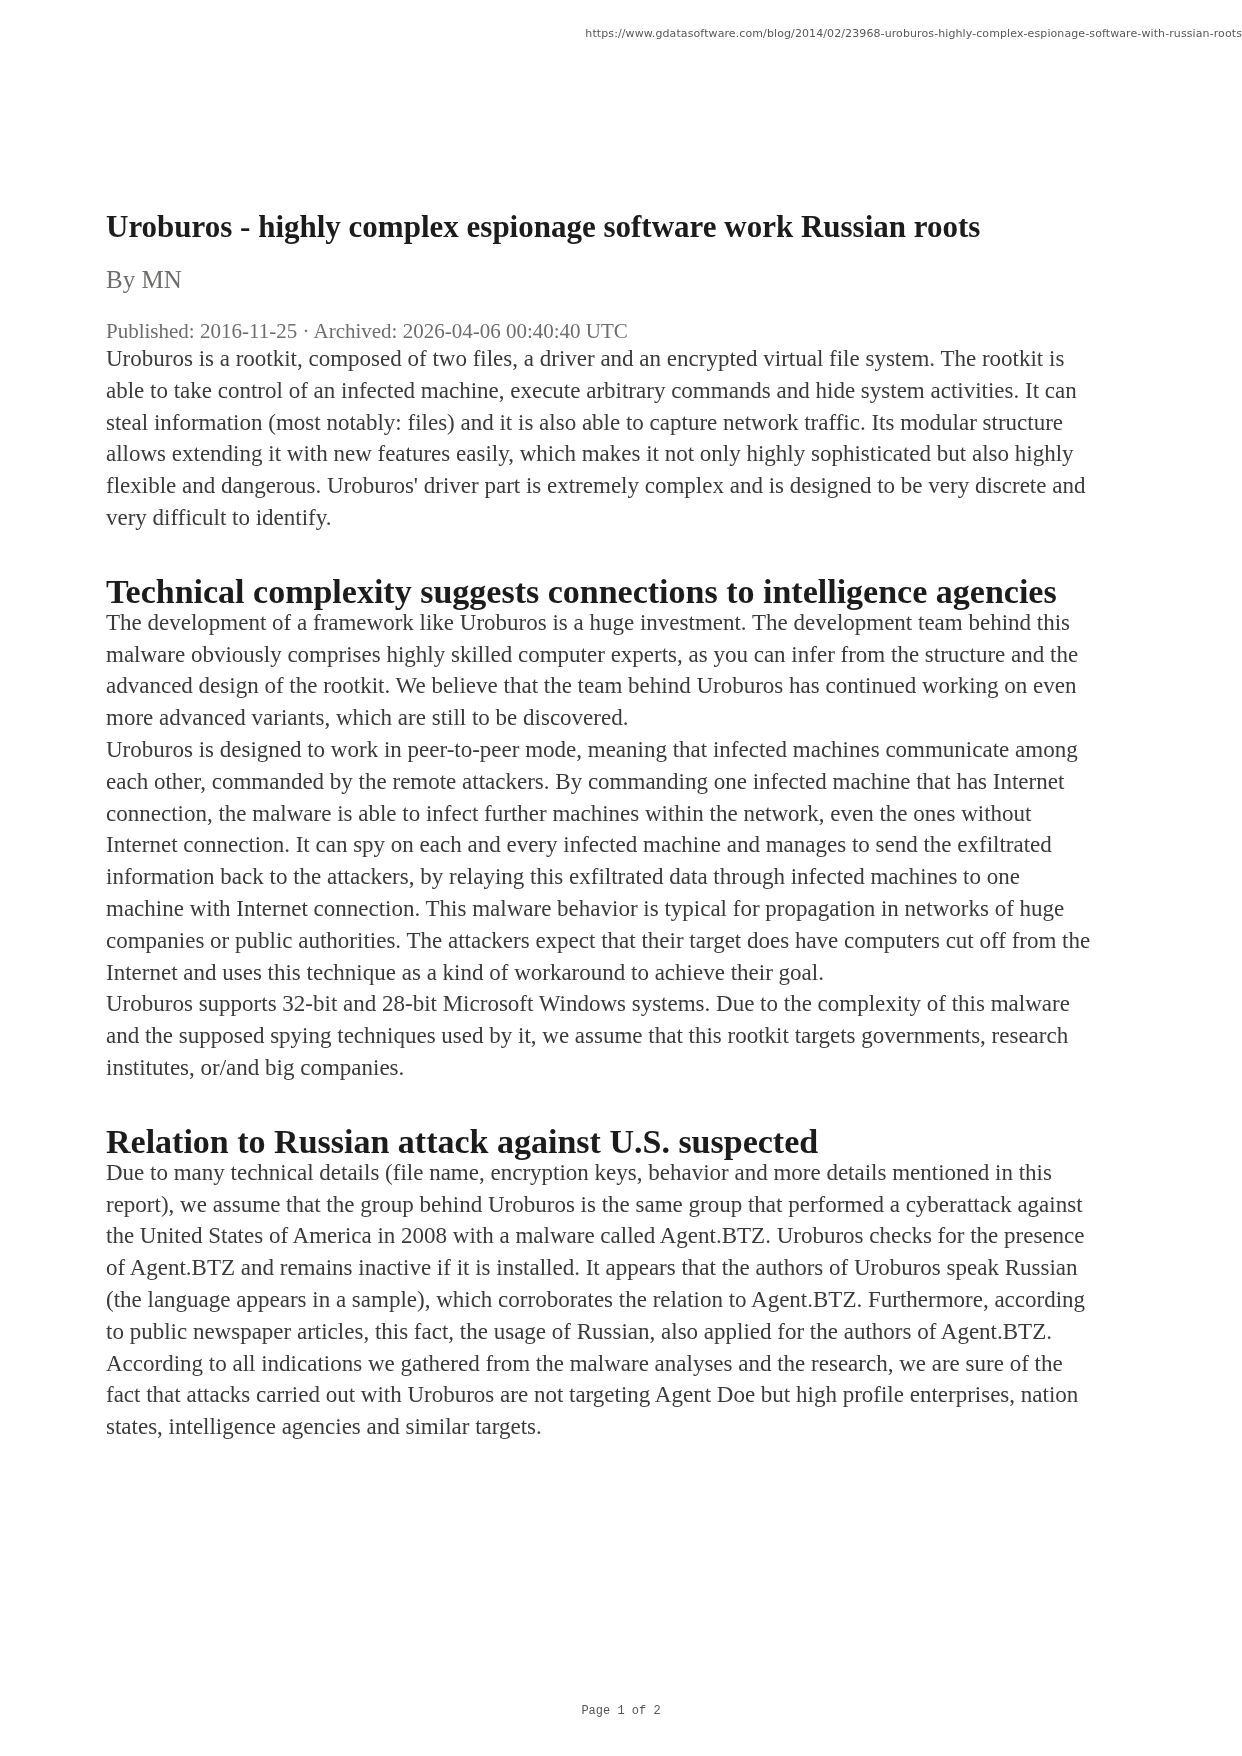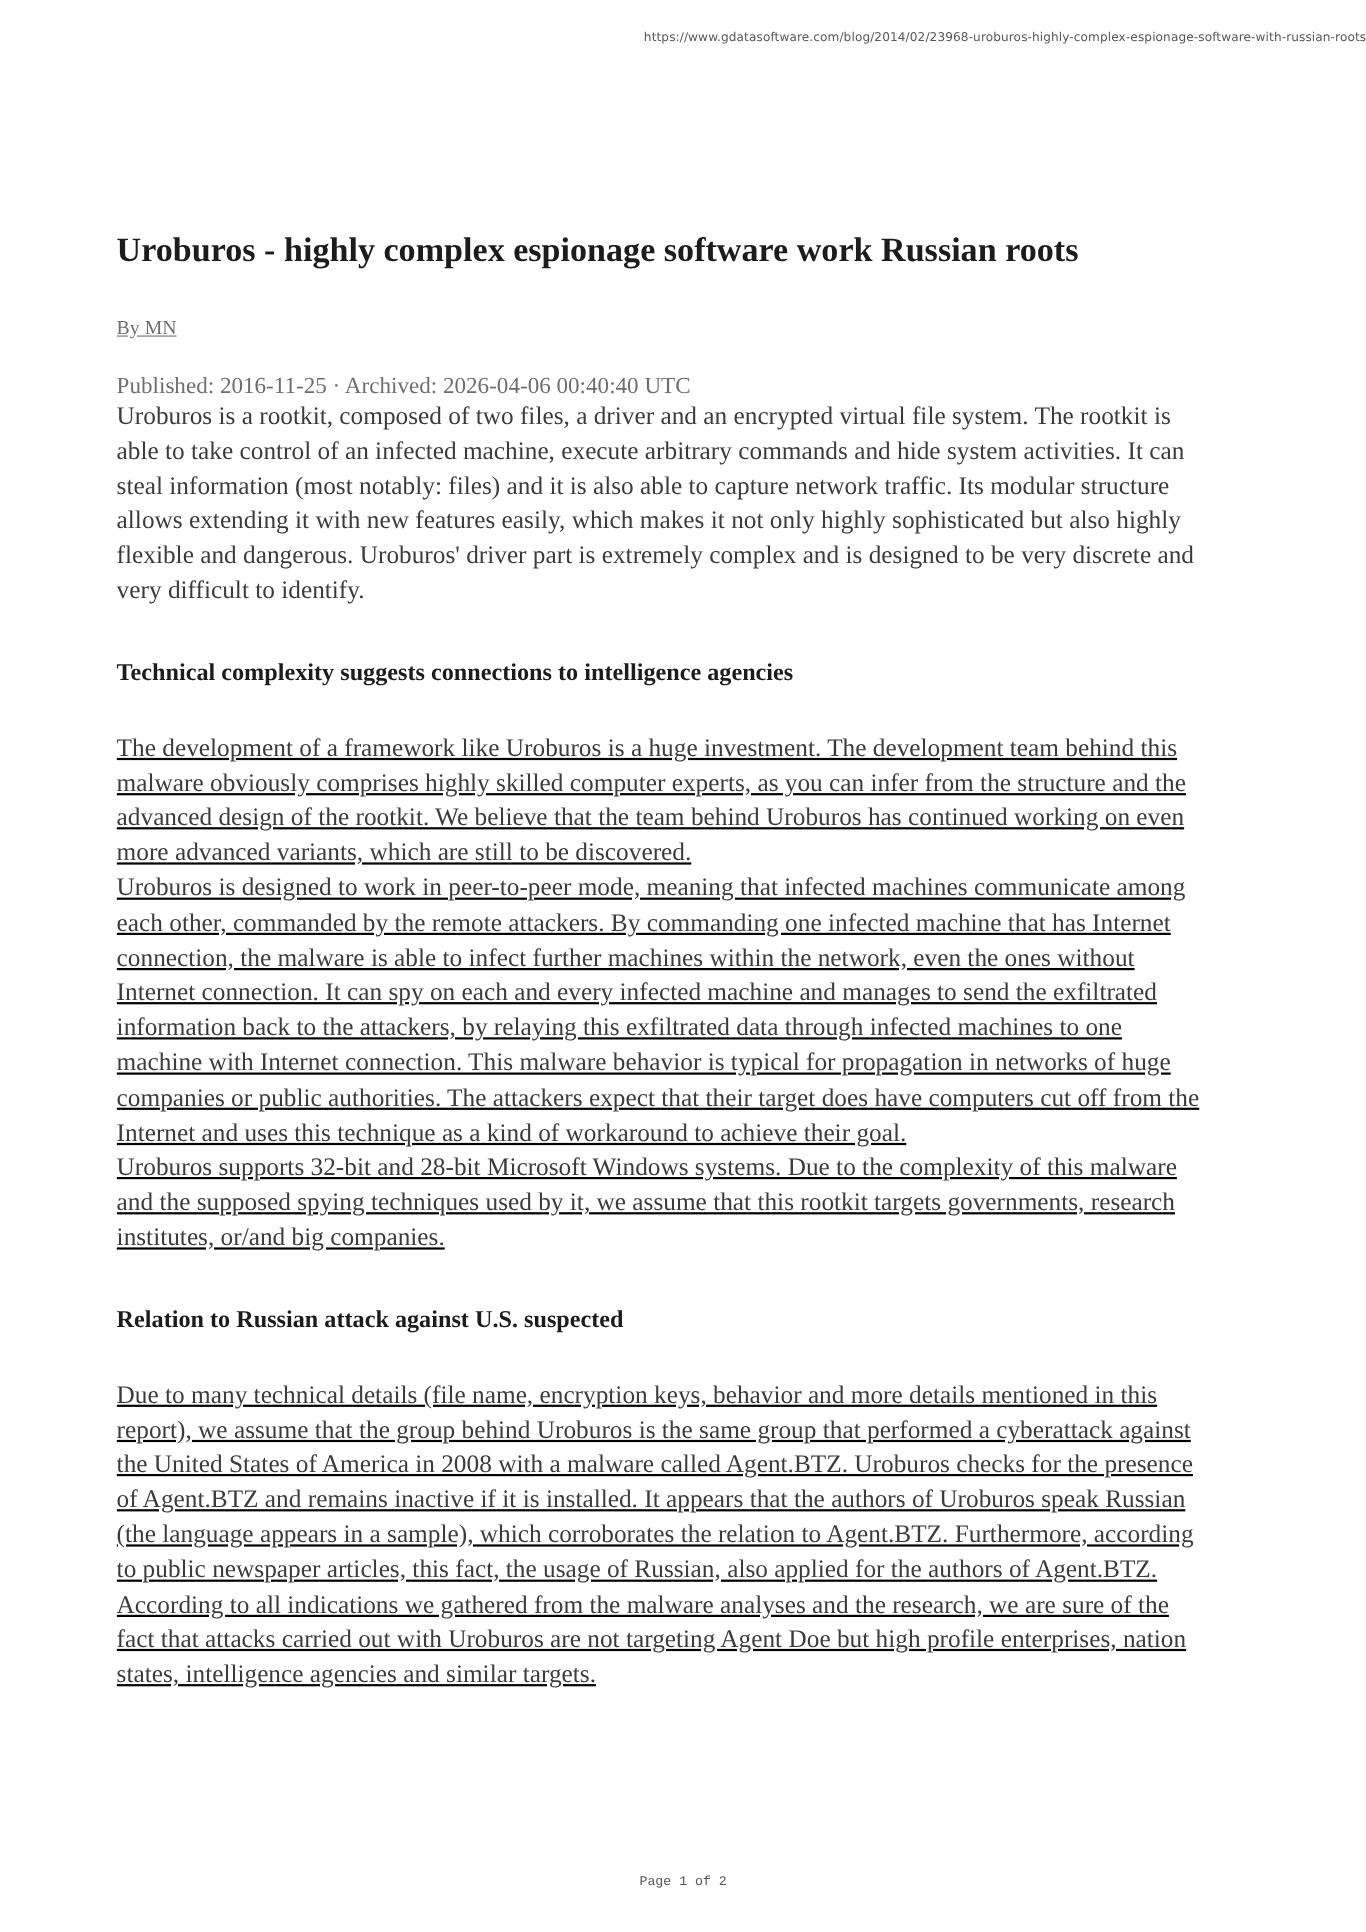--- a/index.html
+++ b/index.html
@@ -31,51 +31,48 @@
     overflow: hidden; 
   }
   h1.title {
     margin: 208px 0 0 0;
     font-size: 31px;
     line-height: 38px;
     font-weight: bold;
     color: #1c1c1c;
   }
   .byline {
-    margin-top: 41px;
-    font-size: 18px;
+    margin-top: 22px;
+    font-size: 25px;
     line-height: 23px;
     color: #6e6e6d;
-    text-decoration: underline;
   }
   .meta {
     margin-top: 29px;
     font-size: 21px;
     line-height: 23px;
     color: #6e6e6d;
   }
   p.para {
     margin: 0;
     font-size: 23px;
     line-height: 31.8px;
     color: #3b3b3a;
   }
   .intro {
     margin-top: 28px;
   }
   h2.section-heading {
     margin: 42px 0 0 0;
-    font-size: 22px;
+    font-size: 34px;
     line-height: 31px;
     font-weight: bold;
     color: #1c1c1c;
   }
   .para-group {
-    margin-top: 38px;
-    text-decoration: underline;
   }
   .footer {
     position: absolute;
     top: 1704px;
     left: 0;
     right: 0;
     text-align: center;
     font-family: Liberation Mono, monospace;
     font-size: 12px;
     color: #565656;

